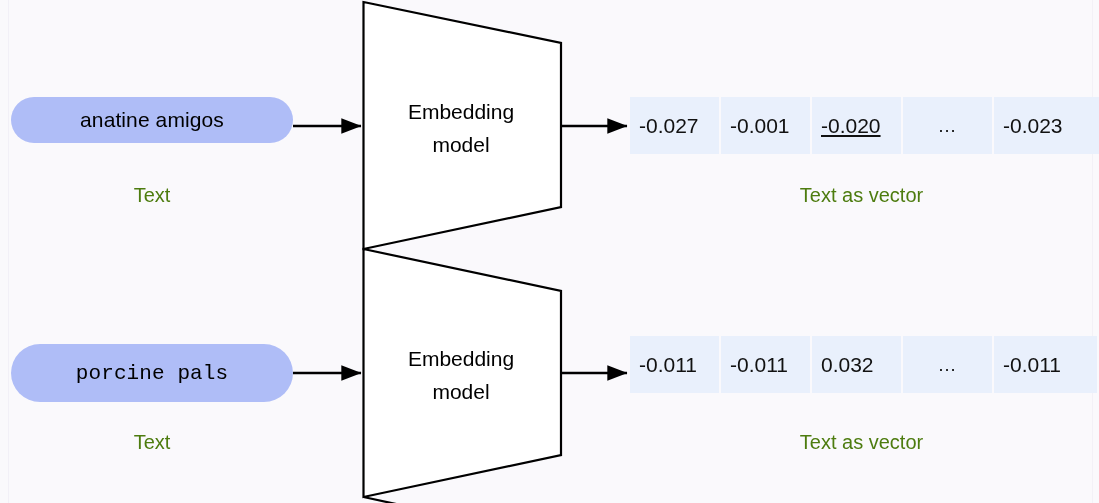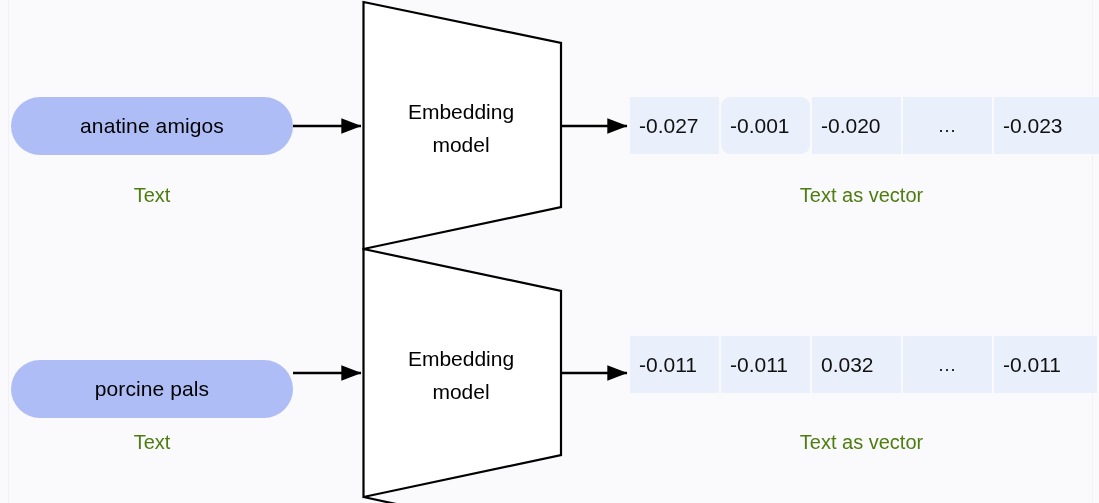--- a/index.html
+++ b/index.html
@@ -135,38 +135,38 @@
 
     <polyline class="shape" fill="none" points="363.5,497 410,507"></polyline>
 
     <line class="conn" x1="293" y1="126" x2="361" y2="126" marker-end="url(#arrowhead)"></line>
     <line class="conn" x1="293" y1="373" x2="361" y2="373" marker-end="url(#arrowhead)"></line>
 
     <line class="conn" x1="561" y1="126" x2="627" y2="126" marker-end="url(#arrowhead)"></line>
     <line class="conn" x1="561" y1="373" x2="627" y2="373" marker-end="url(#arrowhead)"></line>
   </svg>
 
-  <div class="pill" style="left:11px; top:97px; width:282px; height:58px;">
+  <div class="pill" style="left:11px; top:97px; width:282px; height:46px;">
     <span>anatine amigos</span>
   </div>
   <div class="caption" style="left:11px; top:184px; width:282px;">Text</div>
 
   <div class="model-label" style="left:381px; top:96px; width:160px;">Embedding
 model</div>
 
   <div class="vector-row" style="left:630px; top:97px;">
     <div class="vector-cell" style="width:89px;">-0.027</div>
-    <div class="vector-cell" style="width:89px;border-radius:9px;">-0.001</div>
-    <div class="vector-cell" style="width:89px;">-0.020</div>
+    <div class="vector-cell" style="width:89px;">-0.001</div>
+    <div class="vector-cell" style="width:89px;text-decoration:underline;">-0.020</div>
     <div class="vector-cell ellipsis" style="width:89px;">…</div>
     <div class="vector-cell" style="width:105px;">-0.023</div>
   </div>
   <div class="caption" style="left:630px; top:184px; width:463px;">Text as vector</div>
 
-  <div class="pill" style="left:11px; top:360px; width:282px; height:58px;">
+  <div class="pill" style="left:11px; top:344px; width:282px; height:58px;font-family:Liberation Mono, monospace;">
     <span>porcine pals</span>
   </div>
   <div class="caption" style="left:11px; top:431px; width:282px;">Text</div>
 
   <div class="model-label" style="left:381px; top:343px; width:160px;">Embedding
 model</div>
 
   <div class="vector-row" style="left:630px; top:336px;">
     <div class="vector-cell" style="width:89px;">-0.011</div>
     <div class="vector-cell" style="width:89px;">-0.011</div>

